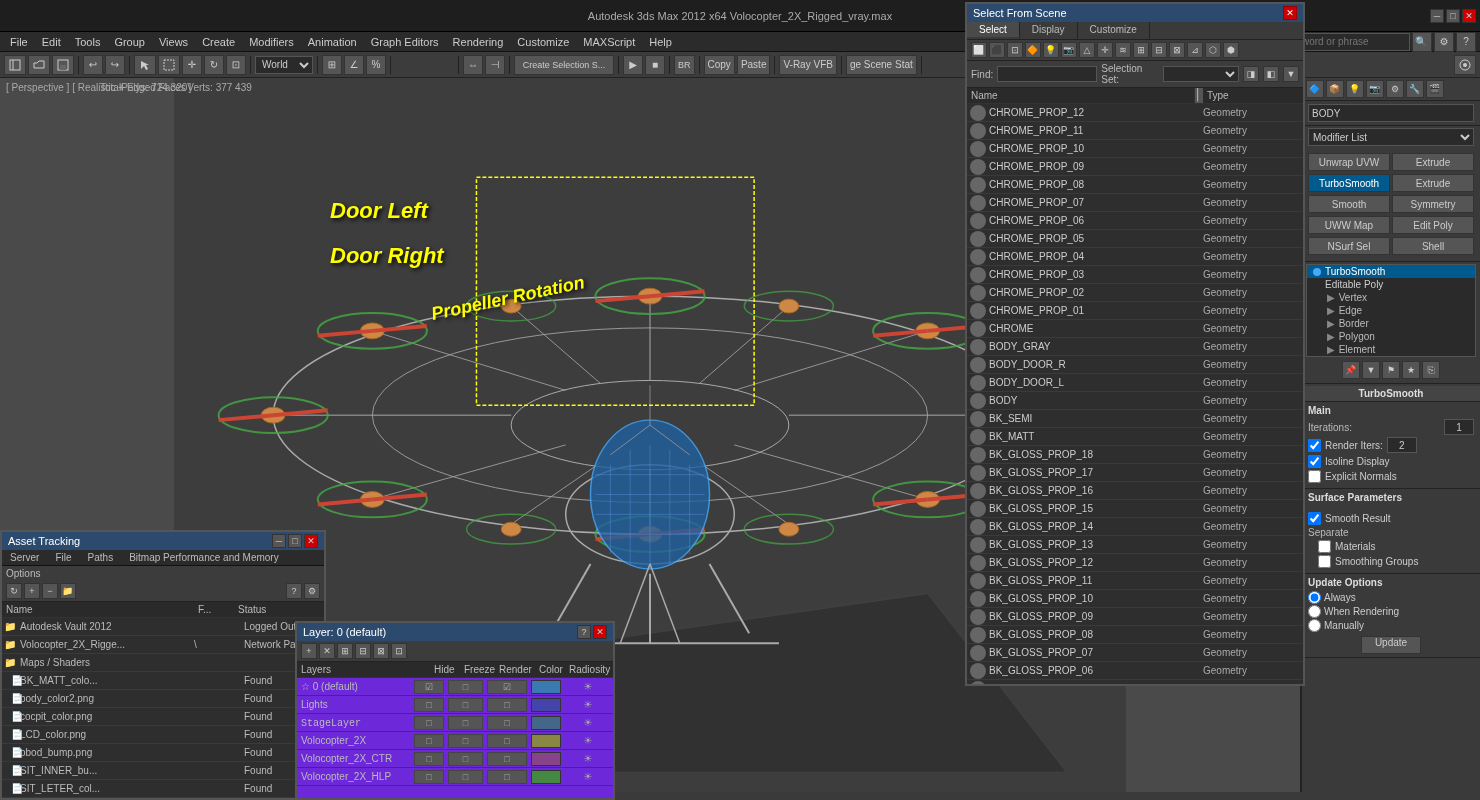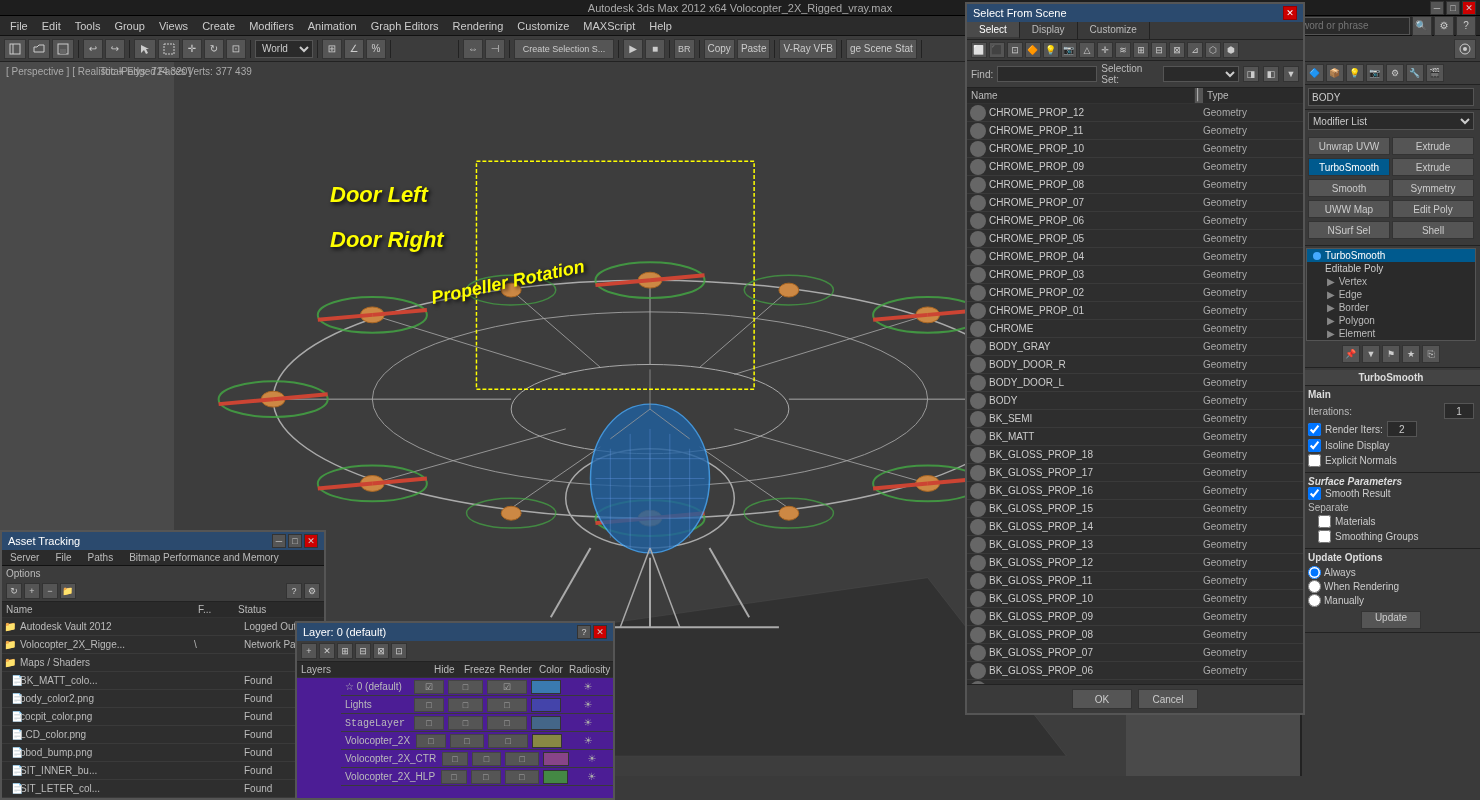--- a/index.html
+++ b/index.html
@@ -26,21 +26,21 @@
     }
     .menu-item {
       color: #ccc;
       font-size: 11px;
       padding: 0 6px;
       cursor: pointer;
       white-space: nowrap;
     }
     #title-bar {
       width: 100%;
-      height: 16px;
+      height: 32px;
       background: #1e1e1e;
       display: flex;
       align-items: center;
       justify-content: center;
       color: #aaa;
       font-size: 11px;
       border-bottom: 1px solid #000;
       position: relative;
     }
     #title-bar .win-controls {
@@ -520,22 +520,21 @@
     }
     .lm-list-header {
       display: flex;
       background: #2a2a2a;
       border-bottom: 1px solid #333;
     }
     .lm-col { font-size: 10px; color: #bbb; padding: 2px 4px; }
     .lm-list {
       height: 120px;
       overflow-y: auto;
-      background: #4c1d95;
-      padding-left: 44px;
+      background: #6d28d9;
     }
     .lm-row {
       display: flex;
       align-items: center;
       height: 18px;
       border-bottom: 1px solid #3a3a3a;
       cursor: pointer;
       font-size: 10px;
     }
     .lm-cell { padding: 0 4px; font-size: 10px; color: #bbb; }
@@ -933,21 +932,21 @@
         <input type="checkbox" checked="" style="">
         <span>Isoline Display</span>
       </div>
       <div class="rp-checkbox-row">
         <input type="checkbox" style="">
         <span>Explicit Normals</span>
       </div>
     </div>
 
     <div class="rp-section">
-      <div style="font-size:10px; font-weight:bold; color:#ddd; margin-bottom:0;font-style:italic;">Surface Parameters</div>
+      <div style="font-size:10px; font-weight:bold; color:#ddd; margin-bottom:9px;">Surface Parameters</div>
       <div class="rp-checkbox-row">
         <input type="checkbox" checked="" style="">
         <span>Smooth Result</span>
       </div>
       <div style="font-size:10px; color:#bbb; margin:2px 0;">Separate</div>
       <div class="rp-checkbox-row rp-indent">
         <input type="checkbox" style="">
         <span>Materials</span>
       </div>
       <div class="rp-checkbox-row rp-indent">
@@ -1180,24 +1179,20 @@
     <div class="scene-row-icon"></div>
     <div class="scene-row-name">BK_GLOSS_PROP_06</div>
     <div class="scene-row-type">Geometry</div>
   </div>
       <div class="scene-row">
     <div class="scene-row-icon"></div>
     <div class="scene-row-name">BK_GLOSS_PROP_05</div>
     <div class="scene-row-type">Geometry</div>
   </div>
     </div>
-  <div class="dialog-footer">
-    <div class="dialog-btn">OK</div>
-    <div class="dialog-btn">Cancel</div>
-  </div>
 </div>
 
 <div id="asset-tracking">
   <div class="at-titlebar">
     <span>Asset Tracking</span>
     <div class="at-controls">
       <div class="at-wbtn">─</div>
       <div class="at-wbtn">□</div>
       <div class="at-wbtn" style="background:#c00;">✕</div>
     </div>

